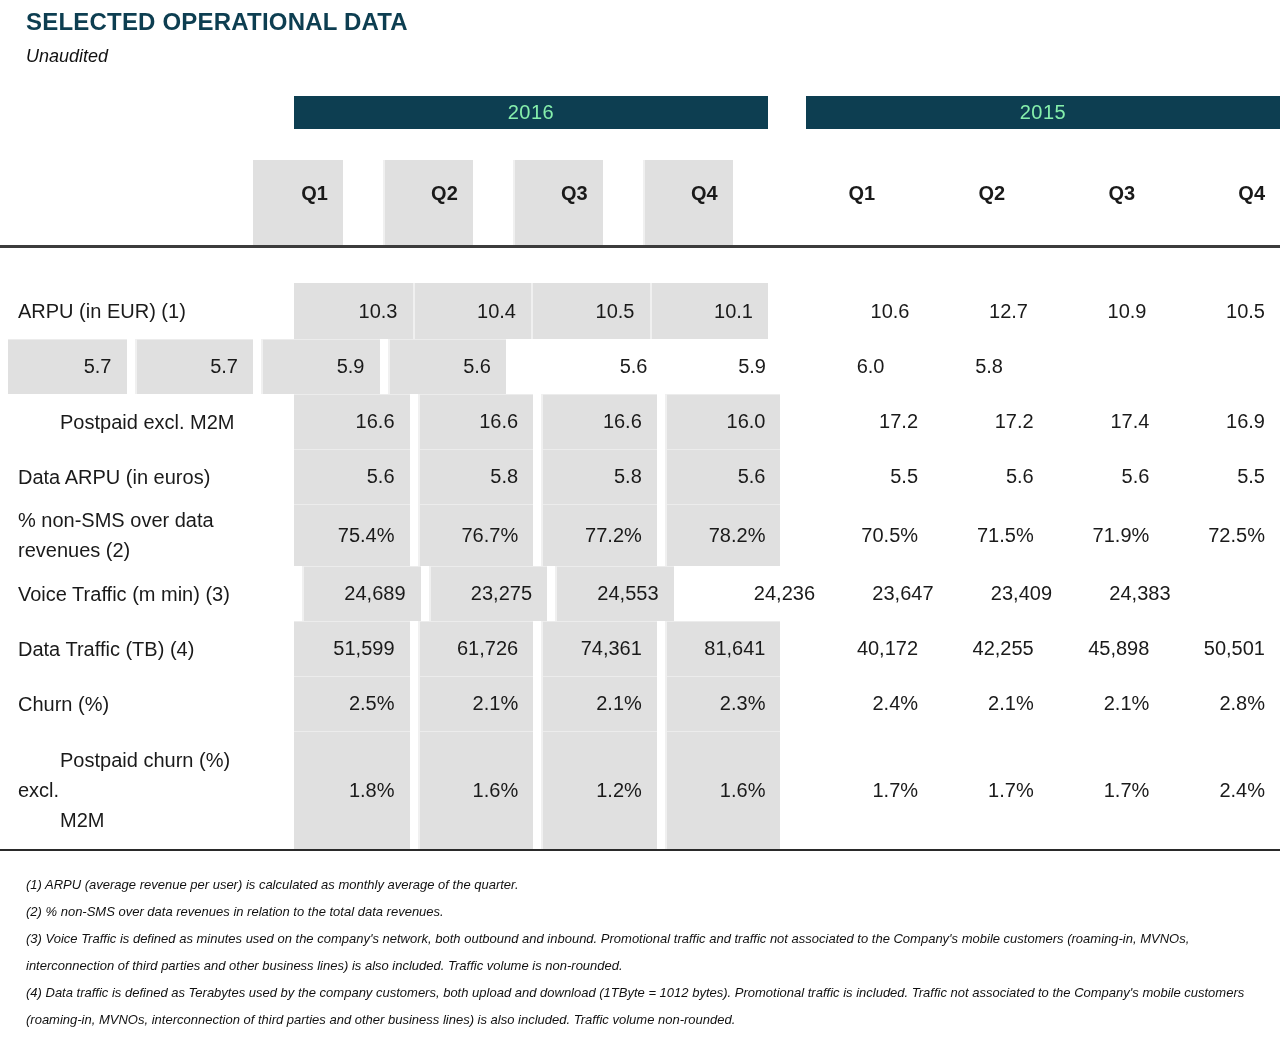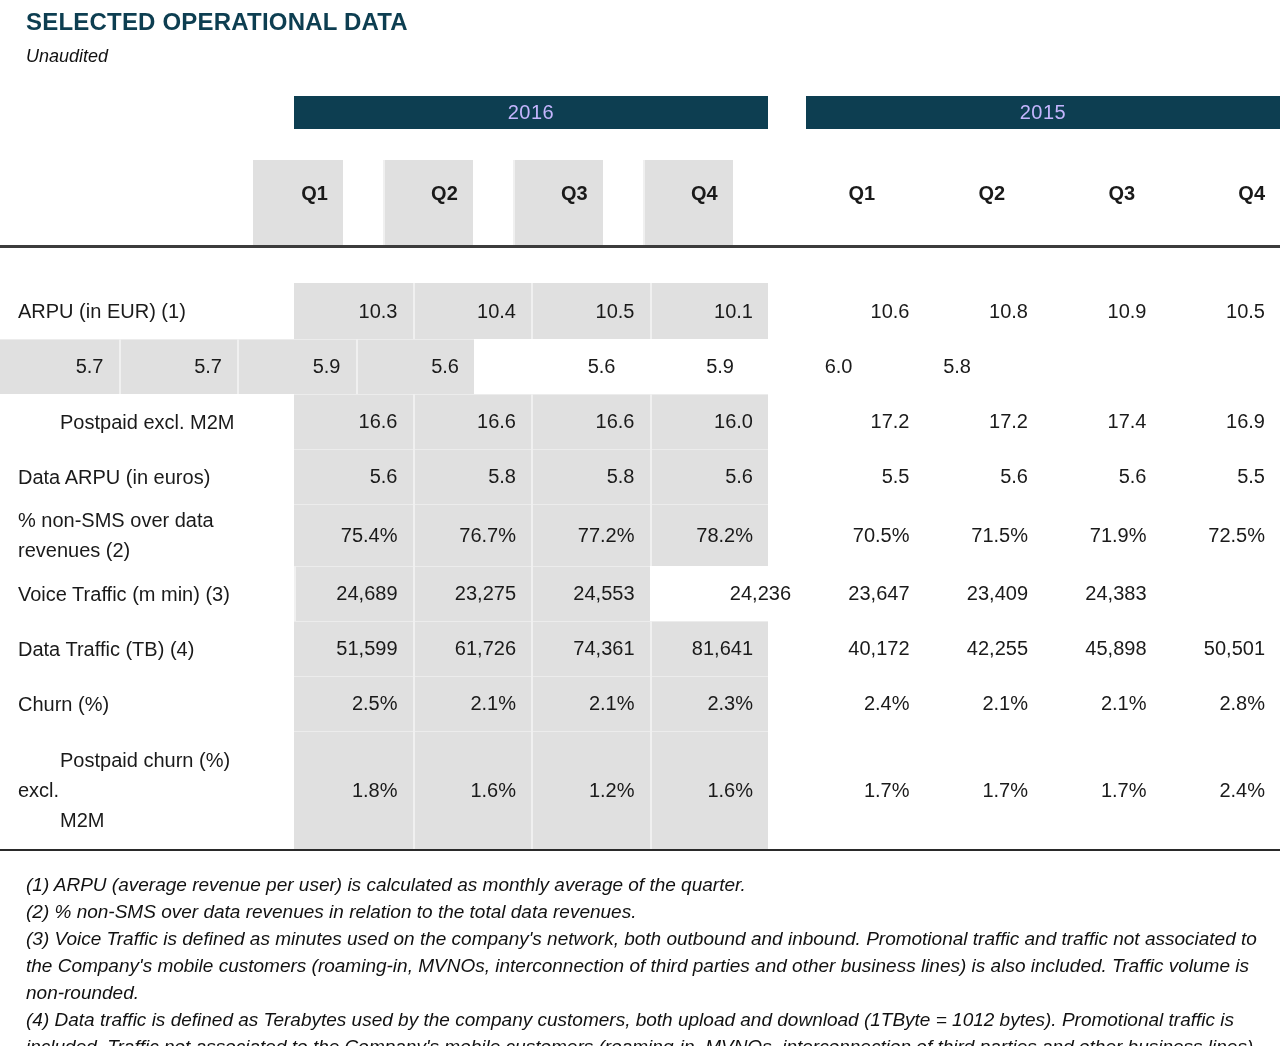--- a/index.html
+++ b/index.html
@@ -23,46 +23,46 @@
   .row{display:flex;align-items:stretch;}
   .c{box-sizing:border-box;}
   .lbl{width:294px;display:flex;flex-direction:column;justify-content:center;align-items:flex-start;}
   .v{width:118.5px;display:flex;align-items:center;justify-content:flex-end;
      padding-right:15px;font-size:20px;}
   .gap{width:38px;}
 
   
   .yearrow{margin-top:28px;height:33px;}
   .yearbar{
-    width:474px;background:#0d3e51;color:#c4b5fd;
+    width:474px;background:#0d3e51;color:#86efac;
     display:flex;align-items:center;justify-content:center;
     font-size:20px;letter-spacing:.5px;
   }
   .spacer{height:31px;}
 
   
   .qrow{height:85px;border-bottom:3px solid #3c3c3c;}
   .qrow .v{font-weight:bold;padding-bottom:18px;margin-left:40px;}
 
   
   .g{background:#e0e0e0;}
   .vsep{box-shadow:inset 2px 0 0 #f0f0f0;}
-  .hsep{box-shadow:inset 0 1px 0 #ececec;}
+  .hsep{box-shadow:inset 0 1px 0 #ececec;margin-left:8px;}
   .vsep.hsep{box-shadow:inset 2px 0 0 #f0f0f0, inset 0 1px 0 #ececec;}
 
   
   .r1{height:56px;margin-top:35px;} .r2,.r3,.r4,.r6,.r7,.r8{height:55px;}
   .r5{height:62px;} .r9{height:118px;border-bottom:2px solid #2a2a2a;}
   .l1{display:block;font-size:20px;line-height:30px;padding-left:18px;}
   .ind{padding-left:60px;}
 
   
   .footnotes{padding:20px 10px 0 26px;}
   .footnotes p{
-    margin:0;font-size:19px;font-style:italic;line-height:27px;color:#111;
+    margin:0;font-size:13px;font-style:italic;line-height:27px;color:#111;
   }
 </style>
 </head>
 <body>
 
 <div class="page">
 
   <div class="hdr">
     <div class="title">SELECTED OPERATIONAL DATA</div>
     <div class="subtitle">Unaudited</div>
@@ -93,21 +93,21 @@
   <div class="row r1">
     <div class="c lbl">
         <span class="l1">ARPU (in EUR) (1)</span>
       </div>
     <div class="c v g">10.3</div>
     <div class="c v g vsep">10.4</div>
     <div class="c v g vsep">10.5</div>
     <div class="c v g vsep">10.1</div>
     <div class="c gap"></div>
     <div class="c v">10.6</div>
-    <div class="c v">10.8</div>
+    <div class="c v">12.7</div>
     <div class="c v">10.9</div>
     <div class="c v">10.5</div>
   </div>
 
   <div class="row r2">
     <div class="c v g hsep">5.7</div>
     <div class="c v g vsep hsep">5.7</div>
     <div class="c v g vsep hsep">5.9</div>
     <div class="c v g vsep hsep">5.6</div>
     <div class="c gap"></div>

